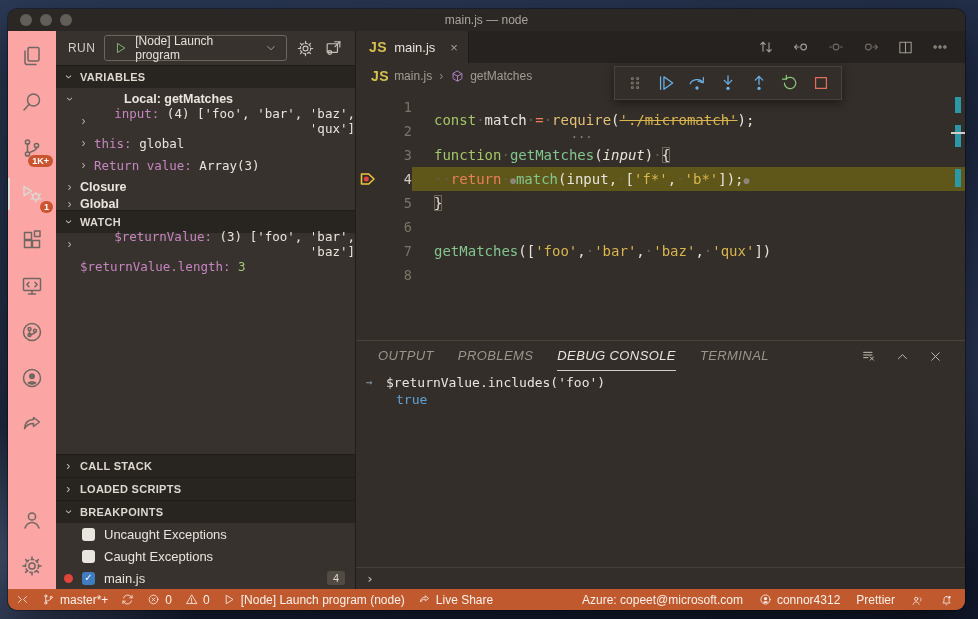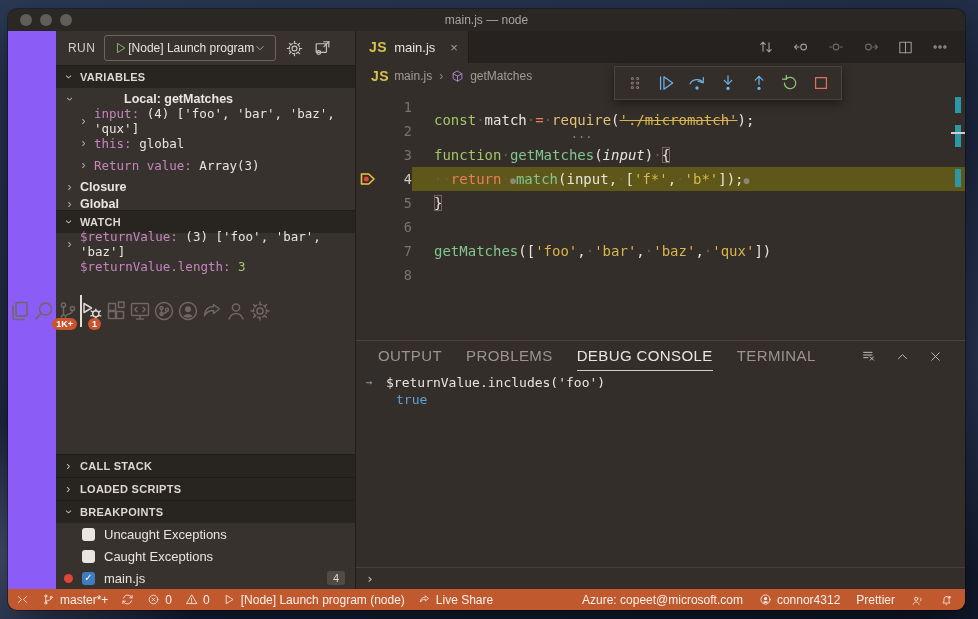--- a/index.html
+++ b/index.html
@@ -13,40 +13,40 @@
     background:#2e2a26;box-shadow:0 20px 50px rgba(0,0,0,.55),0 0 0 1px rgba(0,0,0,.35);
     display:flex;flex-direction:column;}
   
   .titlebar{height:22px;background:#2b2724;flex:0 0 auto;position:relative;display:flex;align-items:center;}
   .traffic{position:absolute;left:12px;top:0;height:100%;display:flex;align-items:center;gap:8px;}
   .tl{width:12px;height:12px;border-radius:50%;background:#615d59;}
   .wtitle{width:100%;text-align:center;color:#a9a49c;font-size:12px;}
   
   .main{flex:1;display:flex;min-height:0;}
   
-  .activitybar{width:48px;background:#8b5cf6;flex:0 0 auto;display:flex;align-items:center;padding-top:2px;}
+  .activitybar{width:48px;background:#fca5a5;flex:0 0 auto;display:flex;flex-direction:column;align-items:center;padding-top:2px;}
   .ab-item{width:48px;height:46px;display:flex;align-items:center;justify-content:center;position:relative;color:#6f6860;}
   .ab-item.active{color:#dcd7cf;}
   .ab-item.active::before{content:"";position:absolute;left:0;top:7px;bottom:7px;width:2px;background:#e3ded6;}
   .ab-badge{position:absolute;right:3px;bottom:4px;background:#ca5430;color:#fff;font-size:9px;font-weight:bold;border-radius:8px;padding:1px 4px;line-height:1.15;}
   .ab-spacer{flex:1;}
   
   .sidebar{width:299px;background:#37322d;flex:0 0 auto;display:flex;flex-direction:column;border-right:1px solid #211d1a;min-height:0;}
   .runbar{height:34px;flex:0 0 auto;display:flex;align-items:center;padding:0 12px;gap:9px;}
   .run-label{color:#d3cec6;font-size:12px;letter-spacing:.4px;}
-  .run-dd{display:flex;align-items:center;border:1px solid #6d665d;border-radius:3px;height:24px;padding:0 9px;color:#e7e3db;font-size:12px;}
+  .run-dd{display:flex;align-items:center;gap:7px;border:1px solid #6d665d;border-radius:3px;height:24px;padding:0 9px;color:#e7e3db;font-size:12px;}
   .icon-btn{display:flex;align-items:center;justify-content:center;color:#c7c2ba;}
   .section-header{height:22px;flex:0 0 auto;background:#28241f;border-top:1px solid #1f1c18;display:flex;align-items:center;gap:6px;padding:0 7px;color:#ddd8d0;font-size:11px;font-weight:bold;letter-spacing:.3px;}
   .chev{display:inline-block;width:11px;color:#c4beb5;font-size:12px;font-weight:normal;text-align:center;}
   .chev.open{transform:rotate(90deg);}
   .srows{flex:0 0 auto;}
   .row{height:22px;display:flex;align-items:center;font-size:12.5px;color:#e9e5dd;}
   .row.clipped{height:12px;overflow:hidden;}
   .rchev{width:11px;margin-right:5px;color:#b3ada3;font-size:12px;flex:0 0 auto;text-align:center;}
-  .mono{font-family:"DejaVu Sans Mono",monospace;}
+  .mono{font-family:"DejaVu Sans Mono",monospace;text-align:right;}
   .vname{color:#c585bf;}
   .vval{color:#e9e5dd;}
   .vval.num{color:#a5c876;}
   .scopelabel{font-weight:bold;color:#eae6df;}
   .sb-filler{flex:1;background:#37322d;}
   .bp-row{height:22px;display:flex;align-items:center;font-size:13px;color:#e9e5dd;padding-left:26px;}
   .bp-row.withdot{padding-left:8px;}
   .bp-dot{width:9px;height:9px;border-radius:50%;background:#e0443a;margin-right:9px;flex:0 0 auto;}
   .cb{width:13px;height:13px;border-radius:3px;background:#e9e5df;margin-right:9px;flex:0 0 auto;display:flex;align-items:center;justify-content:center;}
   .cb.checked{background:#3f7cc0;color:#fff;font-size:10px;line-height:1;}
@@ -83,21 +83,21 @@
   .rmark{position:absolute;right:4px;width:6px;background:#2d98a5;}
   .rline{position:absolute;right:0;width:14px;height:2px;background:#d3cfc8;}
   
   .debug-toolbar{position:absolute;left:258px;top:35px;height:32px;display:flex;align-items:center;background:#332e29;border:1px solid #49433b;box-shadow:0 3px 9px rgba(0,0,0,.45);padding:0 5px;gap:1px;z-index:30;}
   .dt-btn{width:30px;height:28px;display:flex;align-items:center;justify-content:center;}
   .dt-grip{color:#7d766c;}
   .c-blue{color:#6cb2e8;} .c-green{color:#8ac77a;} .c-red{color:#df6f5e;}
   
   .panel{flex:0 0 auto;height:248px;border-top:1px solid #49433b;display:flex;flex-direction:column;background:#332e29;}
   .panel-tabs{height:30px;flex:0 0 auto;display:flex;align-items:stretch;gap:24px;padding:0 22px;}
-  .ptab{color:#9b958c;font-size:15px;letter-spacing:.4px;display:flex;align-items:center;border-bottom:1px solid transparent;}
+  .ptab{color:#9b958c;font-size:13px;letter-spacing:.4px;display:flex;align-items:center;border-bottom:1px solid transparent;font-style:italic;}
   .ptab.active{color:#e9e5de;border-bottom-color:#d2cdc5;}
   .panel-actions{margin-left:auto;display:flex;align-items:center;gap:18px;color:#c3beb6;}
   .console{flex:1;font-family:"DejaVu Sans Mono",monospace;font-size:13px;padding-top:3px;}
   .crow{display:flex;align-items:center;height:17px;padding-left:10px;}
   .cgutter{width:20px;flex:0 0 auto;color:#8a949c;font-size:11px;}
   .cexpr{color:#e9e5de;}
   .cres{color:#5ea2d8;padding-left:30px;}
   .console-input{height:21px;flex:0 0 auto;margin-top:auto;border-top:1px solid #46403a;display:flex;align-items:center;padding-left:10px;color:#b9b3aa;font-family:"DejaVu Sans Mono",monospace;font-size:13px;font-weight:bold;}
   
   .statusbar{height:21px;flex:0 0 auto;background:#c1592f;display:flex;align-items:center;color:#f7f1ea;font-size:12px;padding:0 12px 0 8px;gap:13px;}

